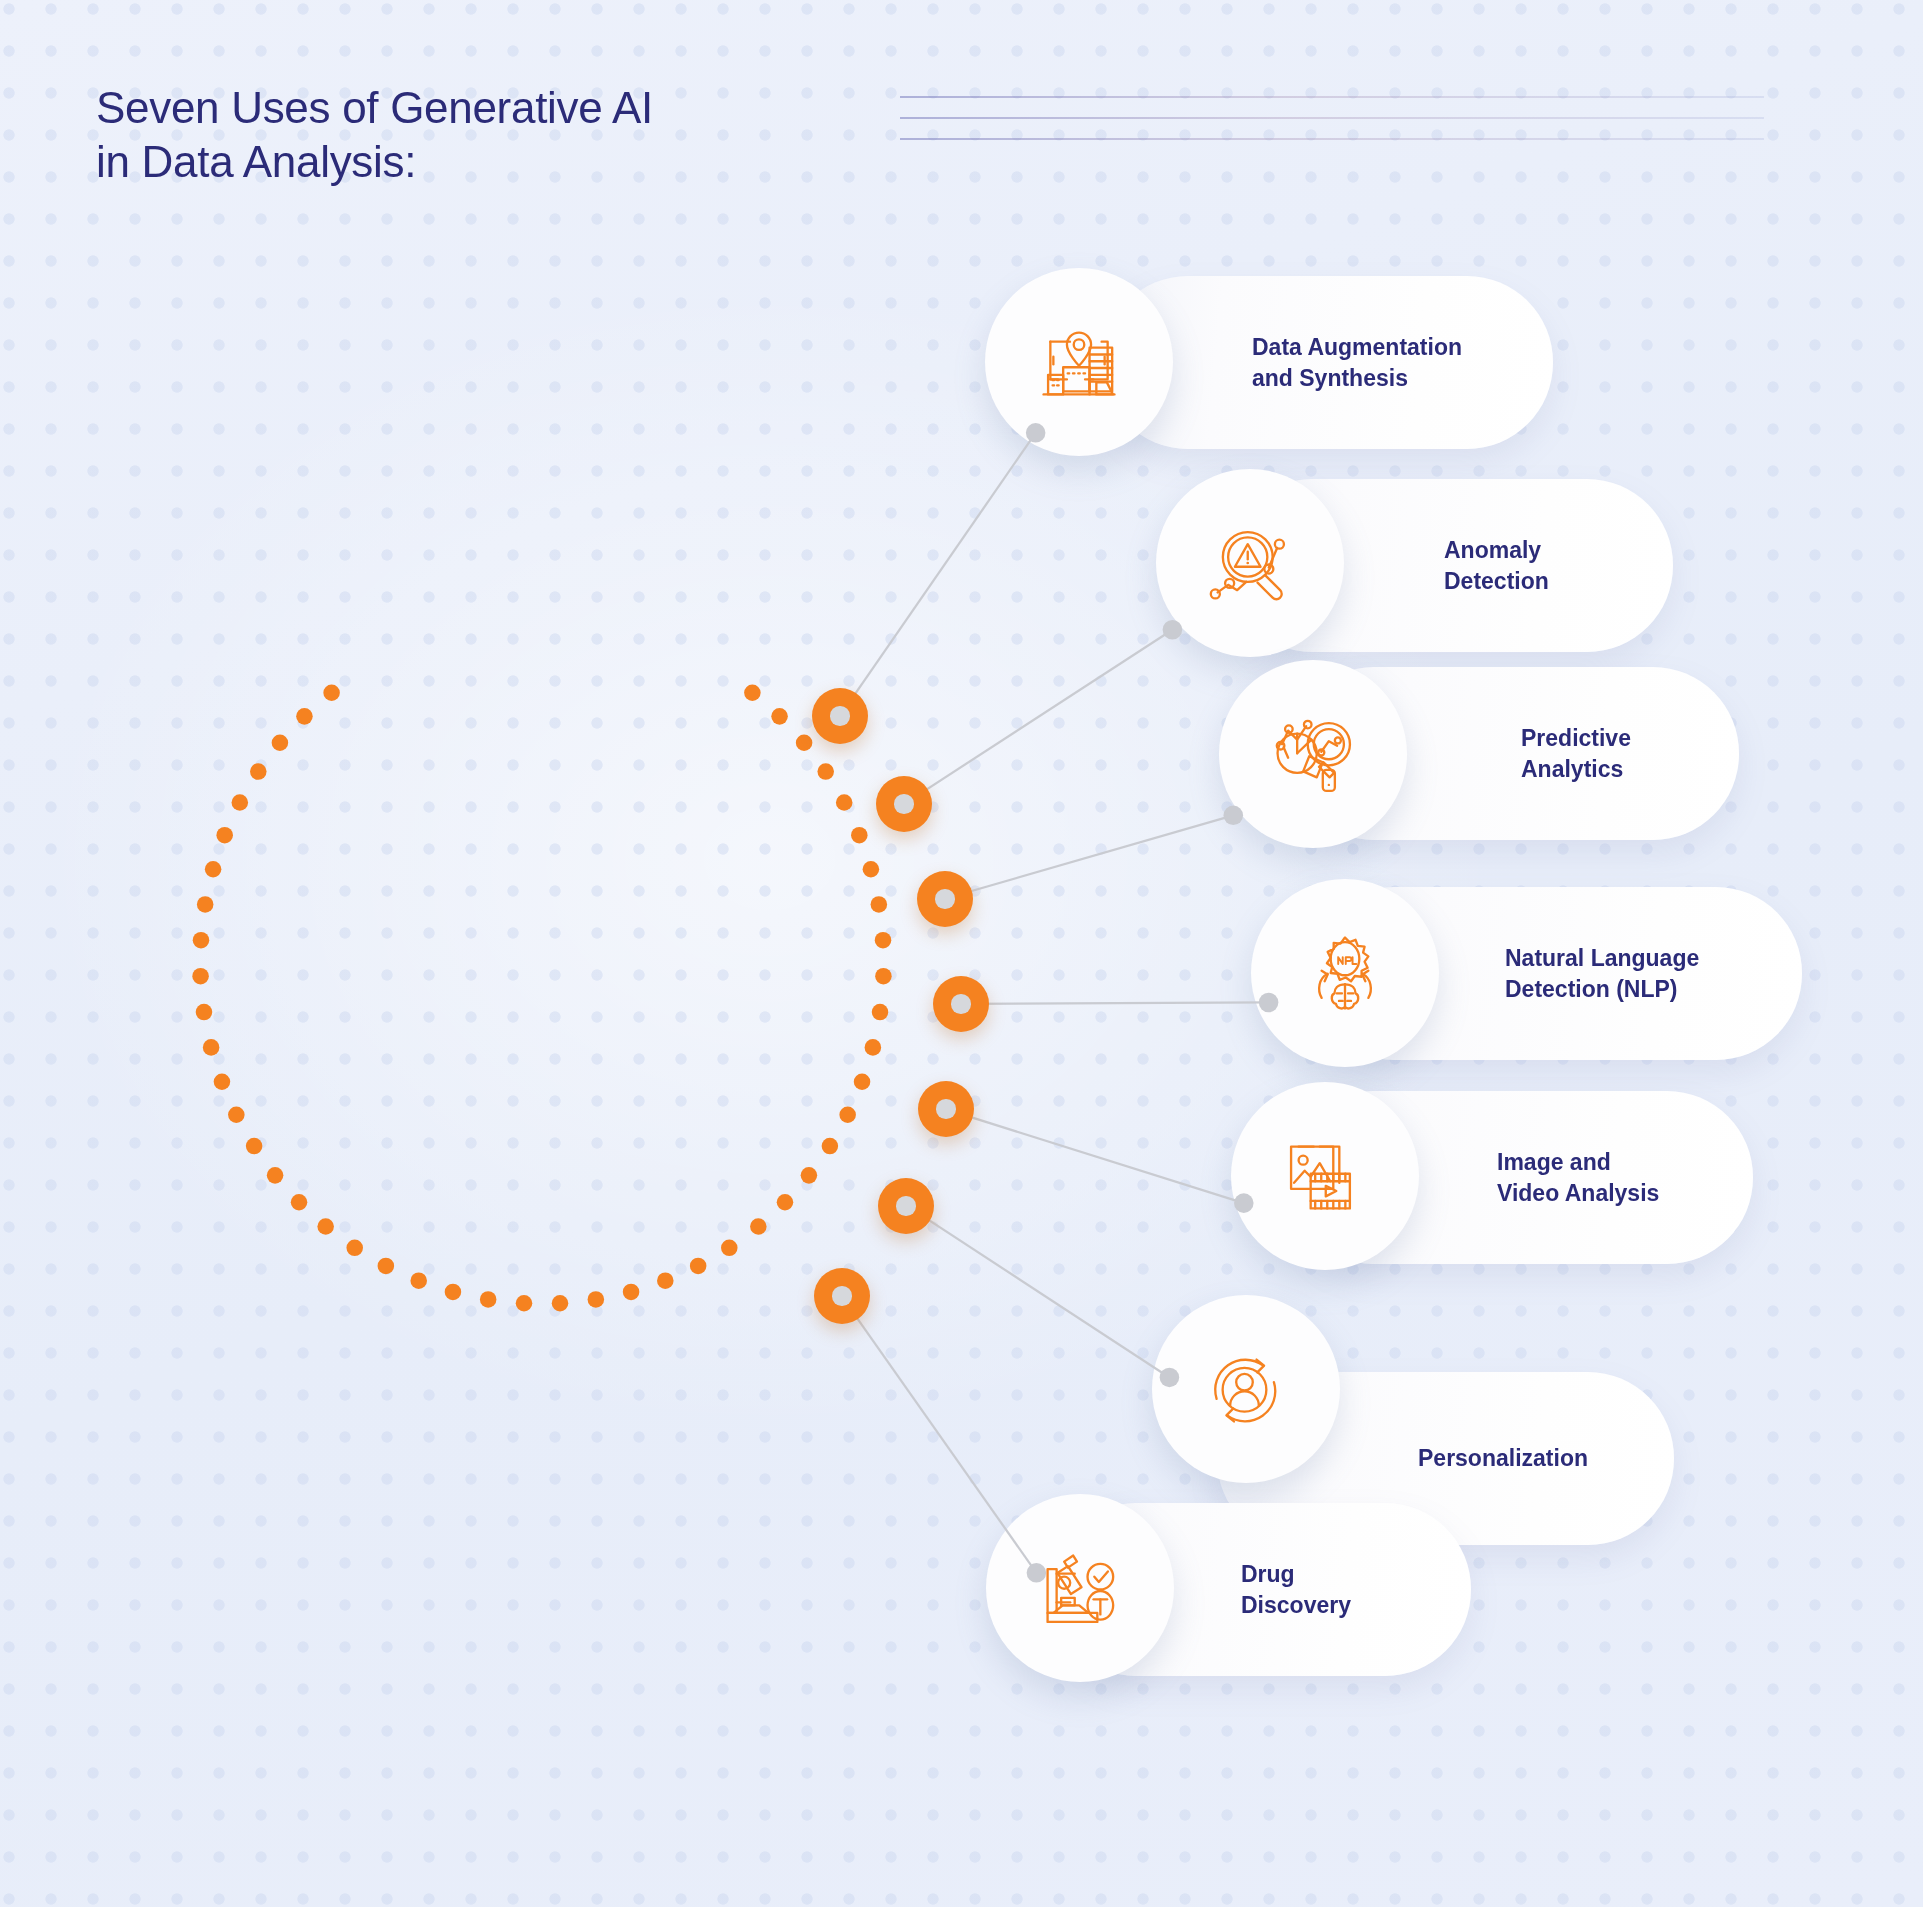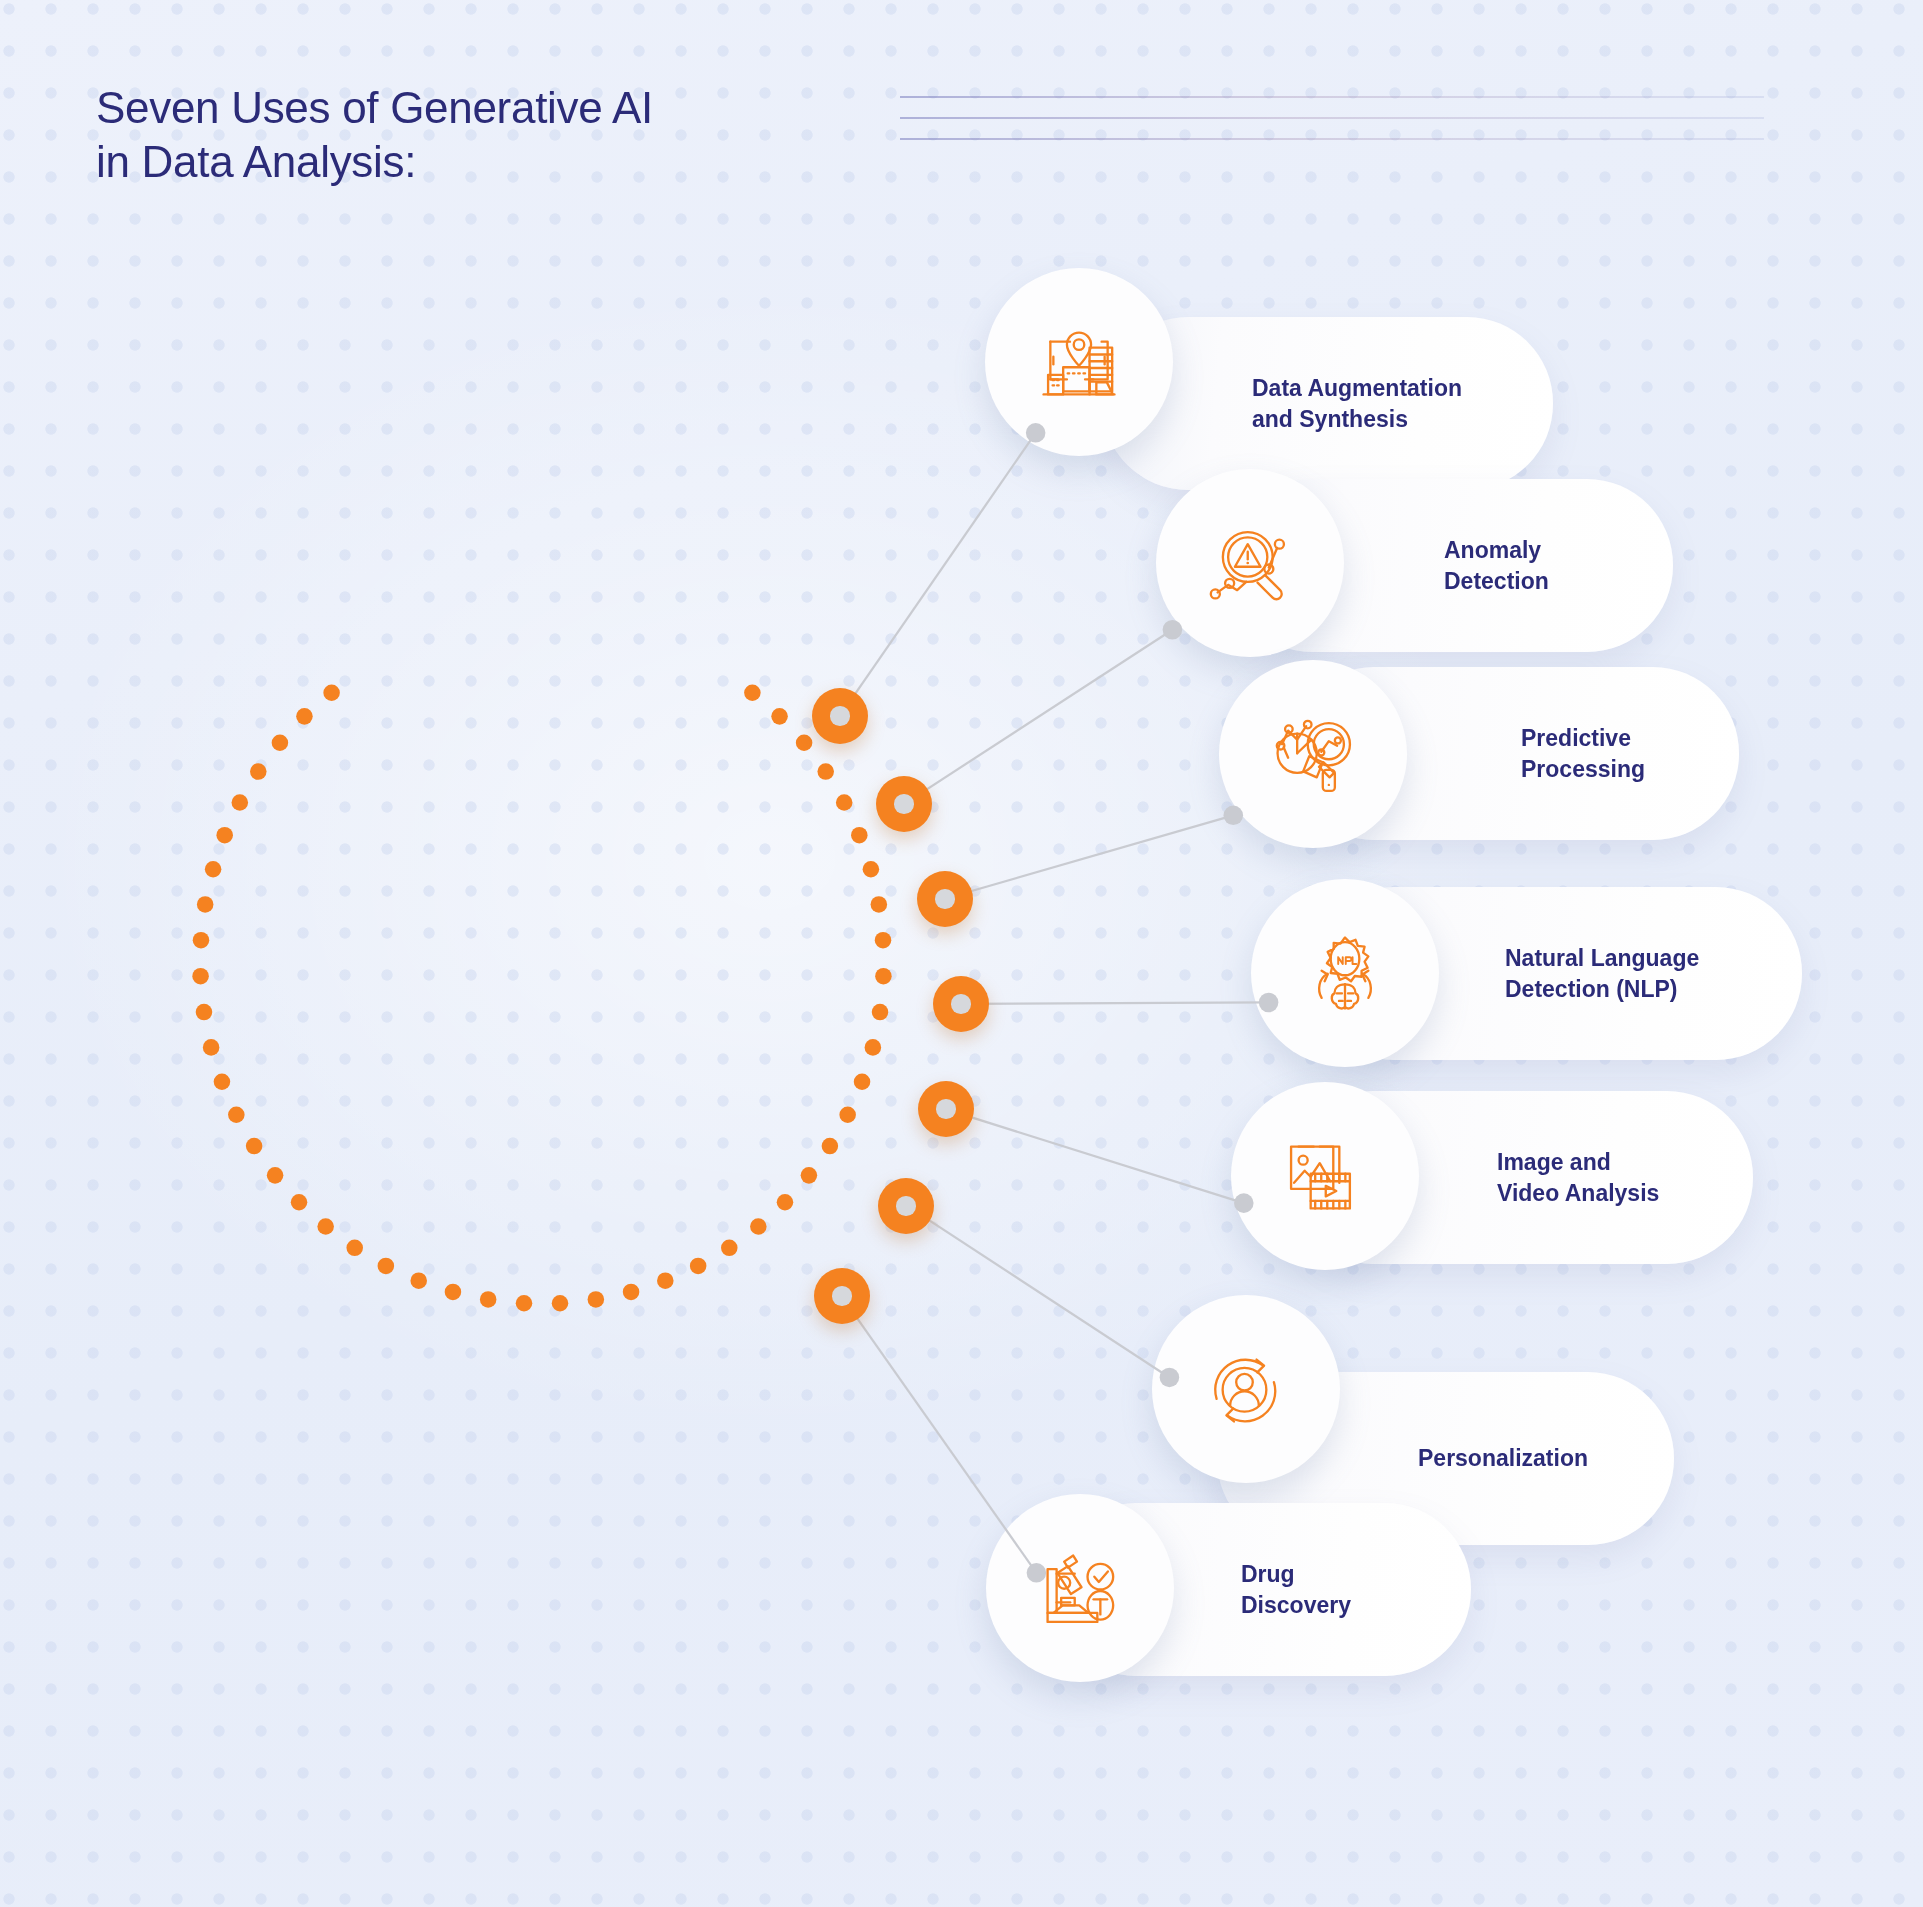--- a/index.html
+++ b/index.html
@@ -265,21 +265,21 @@
 
 <div class="hub-node" style="left:812px; top:688px;"></div>
 <div class="hub-node" style="left:876px; top:776px;"></div>
 <div class="hub-node" style="left:917px; top:871px;"></div>
 <div class="hub-node" style="left:933px; top:976px;"></div>
 <div class="hub-node" style="left:918px; top:1081px;"></div>
 <div class="hub-node" style="left:878px; top:1178px;"></div>
 <div class="hub-node" style="left:814px; top:1268px;"></div>
 
 <div class="item-row">
-  <div class="item-pill" style="left:1102px; top:276px; width:451px; padding-left:150px;margin-top:41px;">
+  <div class="item-pill" style="left:1102px; top:276px; width:451px; padding-left:150px;">
     <div class="item-label">Data Augmentation
 and Synthesis</div>
   </div>
   <div class="item-bubble" style="left:985px; top:268px;">
     <span>
       <svg width="98" height="98" viewBox="0 0 130 130">
         <g class="ico">
           <path d="M27 38 h26"></path>
           <path d="M27 38 v50 h22"></path>
           <path d="M27 88 h10"></path>
@@ -326,21 +326,21 @@
           <circle cx="104" cy="40" r="6"></circle>
         </g>
       </svg>
     </span>
   </div>
 </div>
 
 <div class="item-row">
   <div class="item-pill" style="left:1288px; top:667px; width:451px; padding-left:233px;">
     <div class="item-label">Predictive
-Processing</div>
+Analytics</div>
   </div>
   <div class="item-bubble" style="left:1219px; top:660px;">
     <span>
       <svg width="98" height="98" viewBox="0 0 130 130">
         <g class="ico">
           <path d="M24 52 l8 -18 l12 12 l12 -18"></path>
           <circle cx="22" cy="54" r="5"></circle>
           <circle cx="33" cy="32" r="5"></circle>
           <circle cx="58" cy="26" r="5"></circle>
           <path d="M26 56 l6 14"></path>

